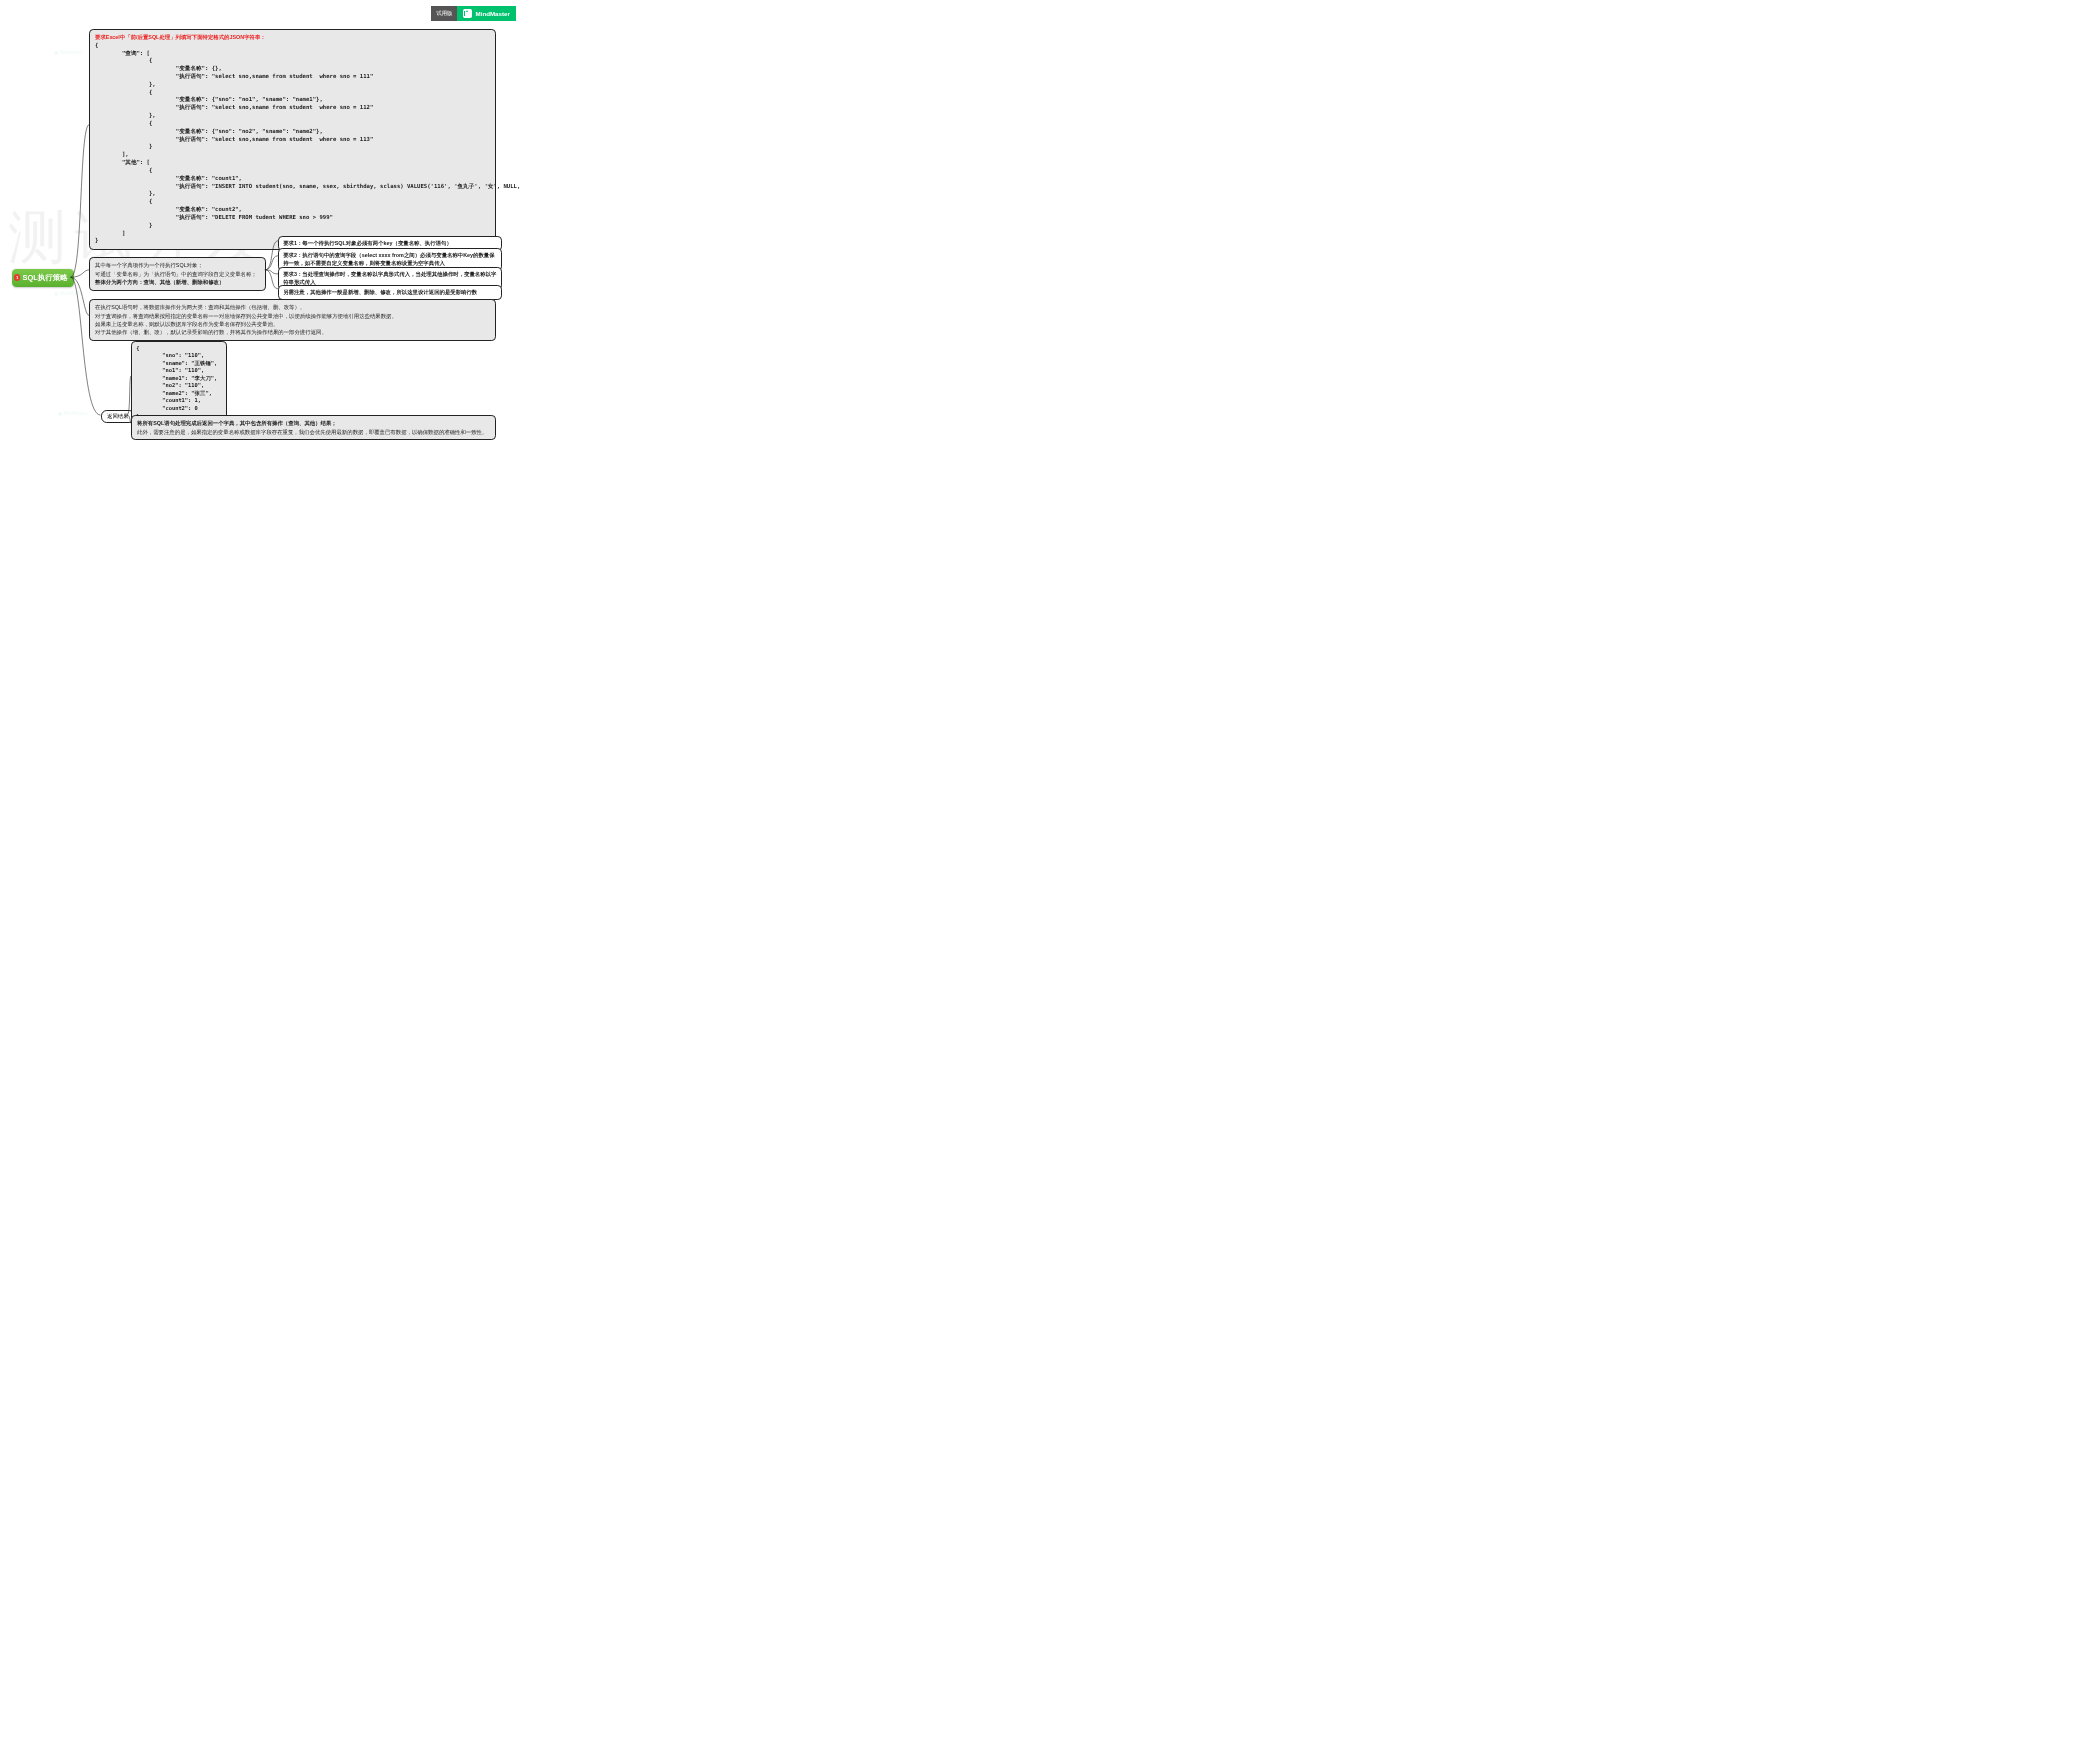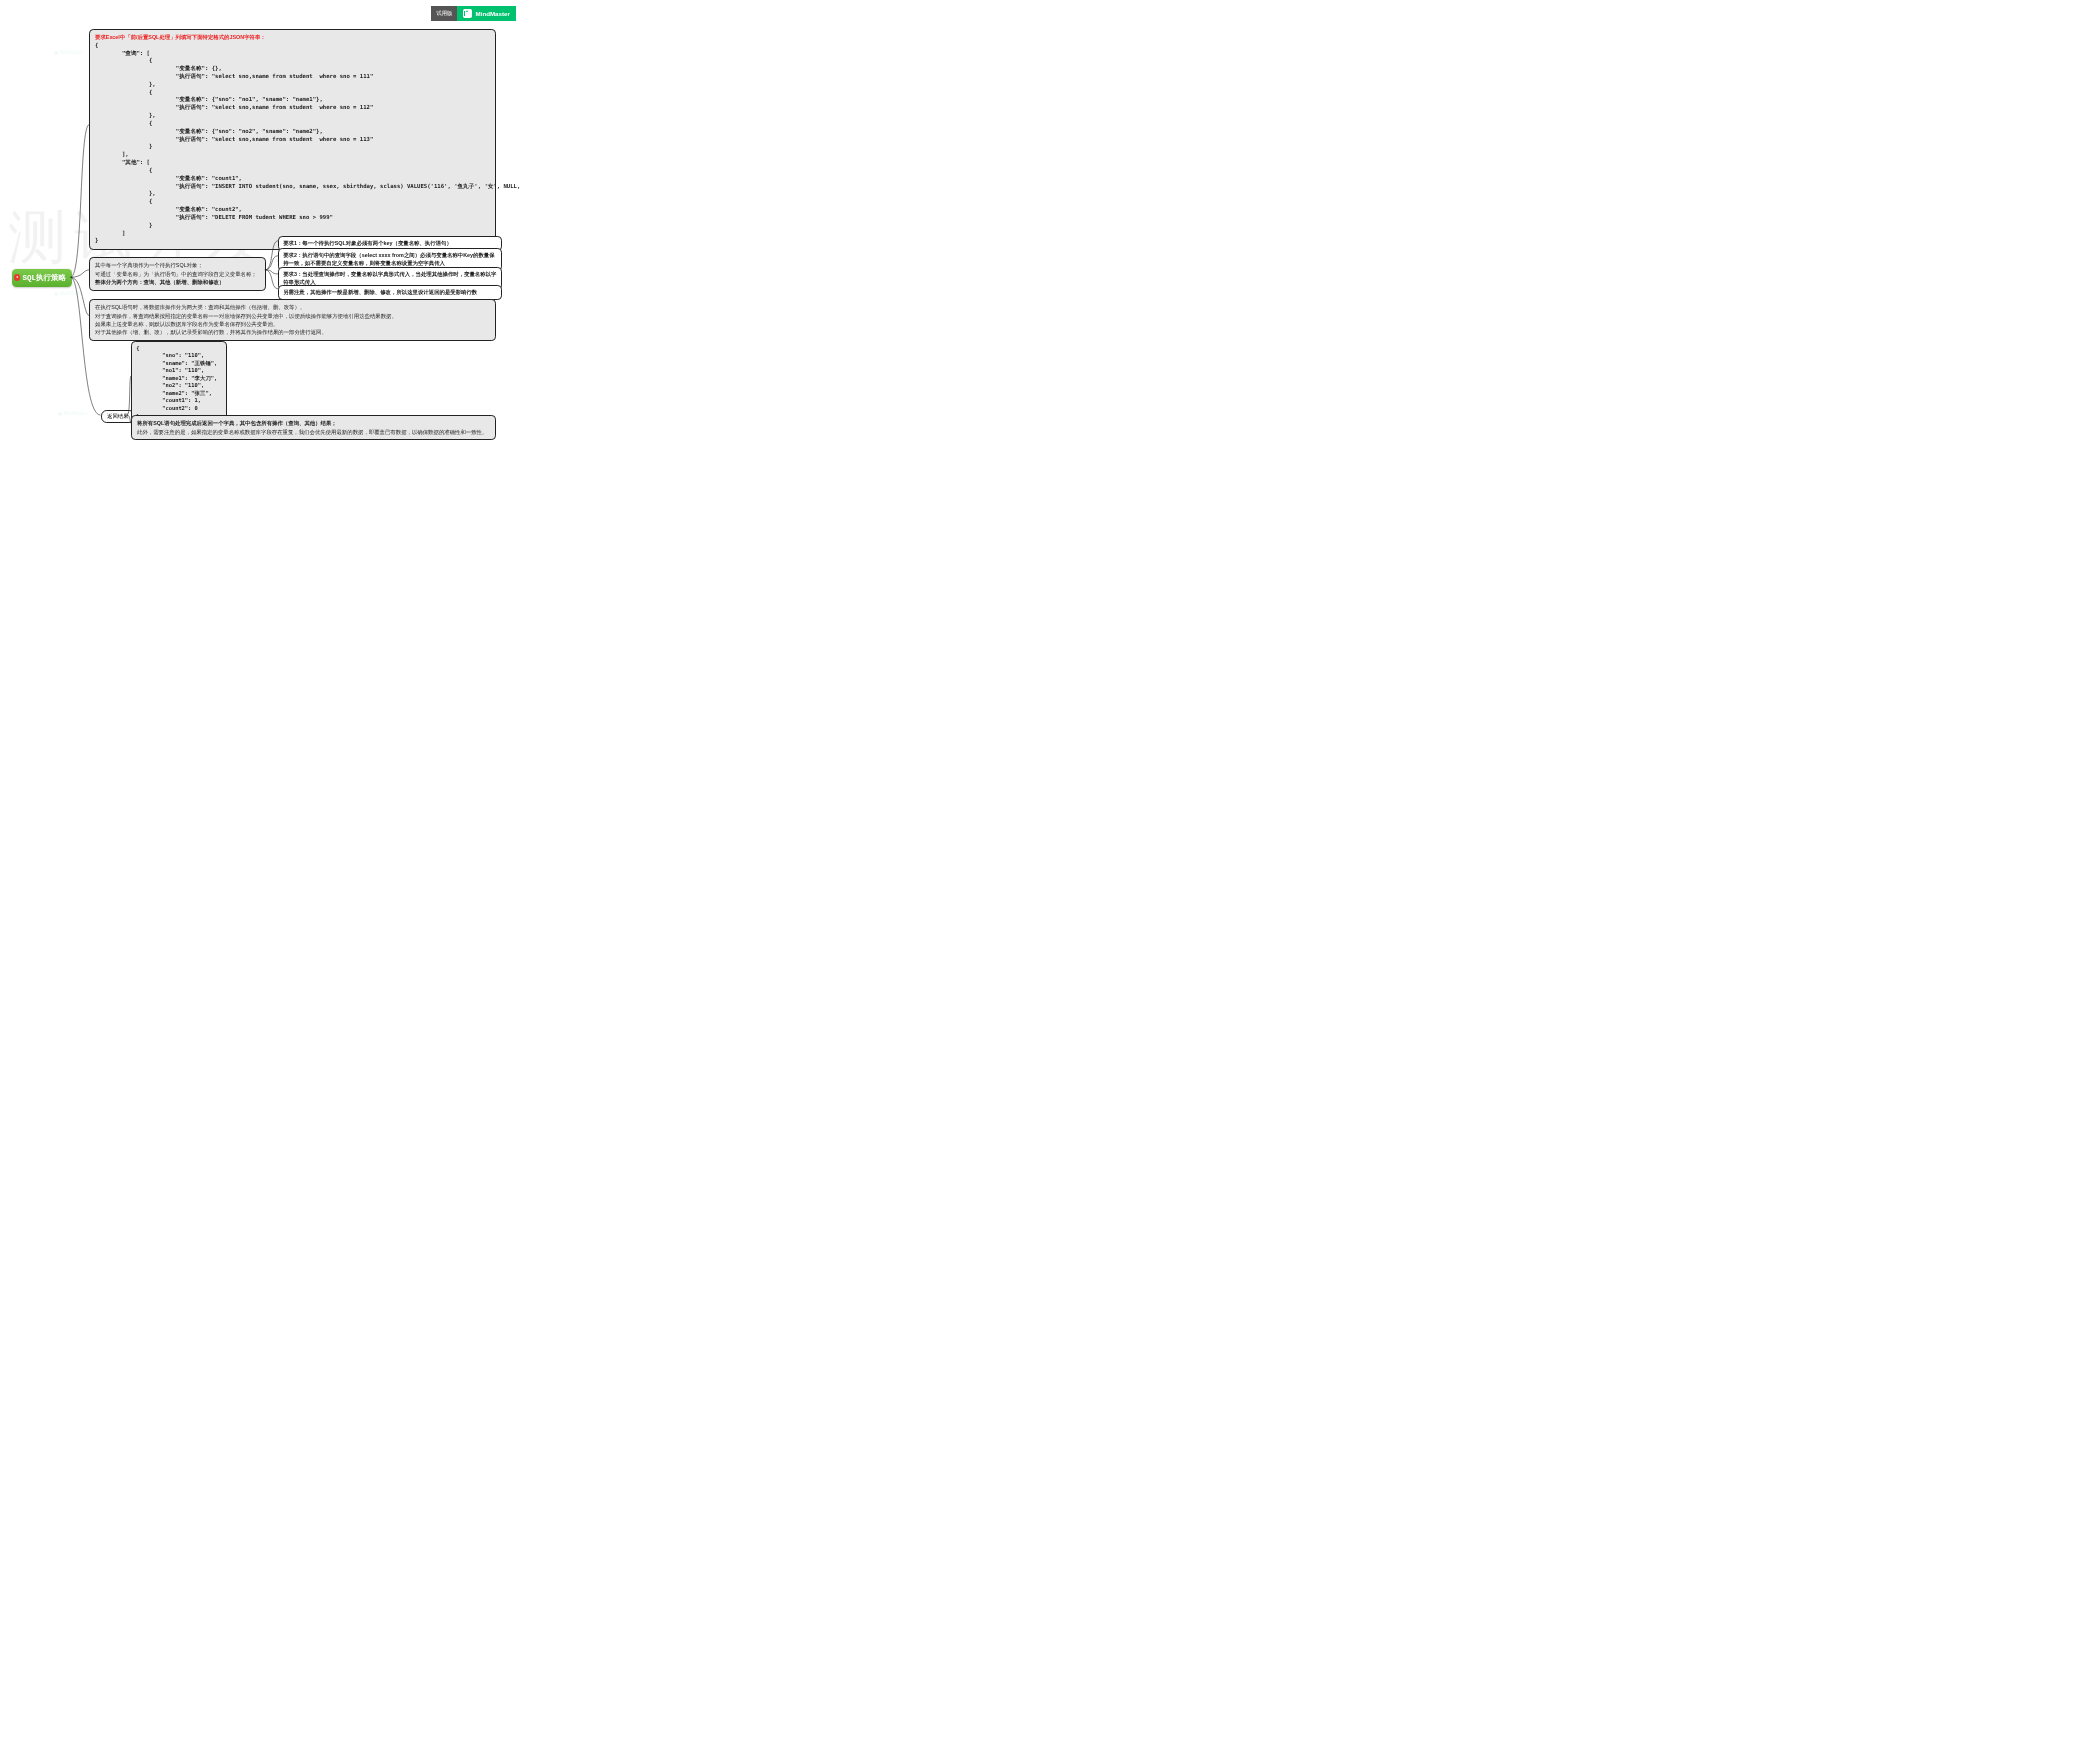--- a/index.html
+++ b/index.html
@@ -86,21 +86,20 @@
   left: 11.6px;
   top: 269px;
   background: #6bbf3e;
   background: linear-gradient(#7cc94a, #5ab02e);
   color: #fff;
   font-weight: bold;
   font-size: 7.5px;
   padding: 4.2px 5.8px 4.2px 10.8px;
   border-radius: 4.2px;
   box-shadow: 0 0.8px 1.7px rgba(0,0,0,0.2);
-  font-family: Liberation Mono, monospace;
 }
 .root-badge {
   position: absolute;
   left: 2.5px;
   top: 5.4px;
   width: 6.2px; height: 6.2px;
   border-radius: 50%;
   background: #e63a2e;
   color: #fff;
   font-size: 4.2px;

